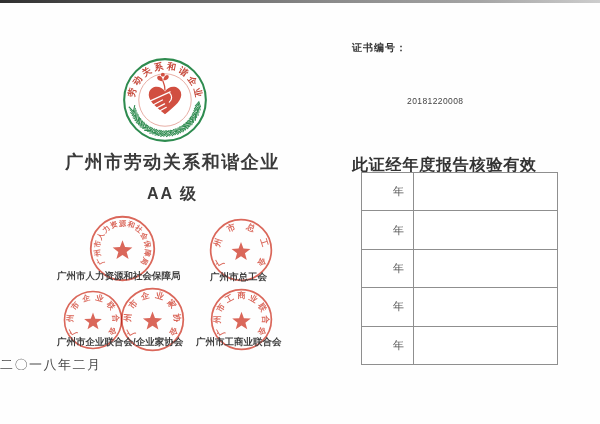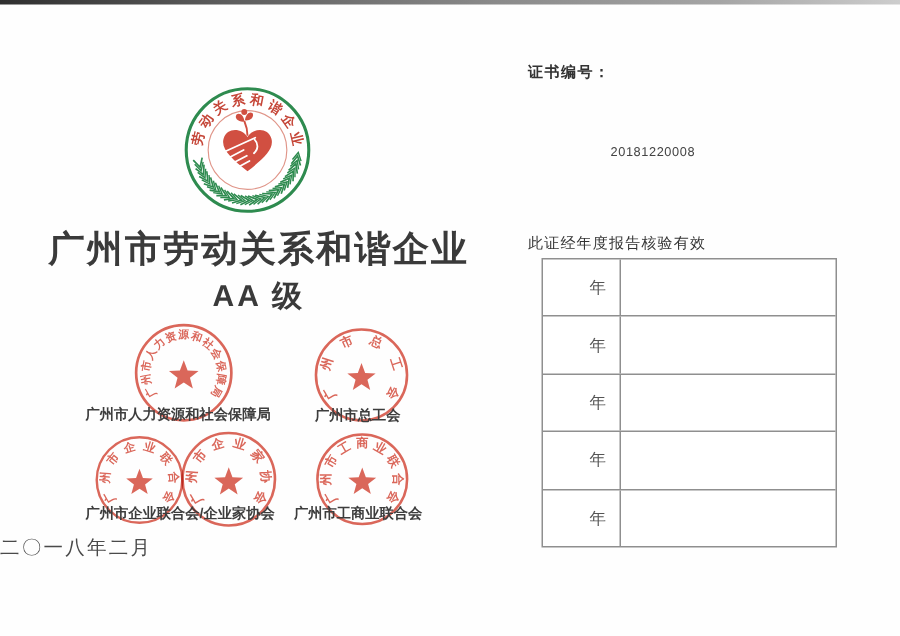--- a/index.html
+++ b/index.html
@@ -9,25 +9,25 @@
   }
   .scan-edge {
     position:absolute; top:0; left:0; width:600px; height:3px;
     background:linear-gradient(90deg,#2f2f2f 0%,#5d5d5d 25%,#8a8a8a 55%,#a5a5a5 80%,#cdcdcd 100%);
   }
   
   .emblem { position:absolute; left:122px; top:57px; width:86px; height:86px; }
   .emblem svg { width:100%; height:100%; display:block; }
   .title-line1 {
     position:absolute; left:0; top:150px; width:345px; text-align:center;
-    font-size:24px; font-weight:bold; color:#3a3a3a; letter-spacing:1.5px; white-space:nowrap;
+    font-size:18px; font-weight:bold; color:#3a3a3a; letter-spacing:1.5px; white-space:nowrap;
   }
   .title-line2 {
     position:absolute; left:0; top:184px; width:345px; text-align:center;
-    font-size:20px; font-weight:bold; color:#3a3a3a; letter-spacing:2px;
+    font-size:16px; font-weight:bold; color:#3a3a3a; letter-spacing:2px;
   }
   .seal { position:absolute; }
   .seal svg { width:100%; height:100%; display:block; mix-blend-mode:multiply; opacity:.92; }
   .seal-1 { left:88px;  top:214px; width:69px; height:69px; }
   .seal-2 { left:208px; top:217px; width:66px; height:66px; }
   .seal-3 { left:62px;  top:289px; width:62px; height:62px; }
   .seal-4 { left:119px; top:286px; width:67px; height:67px; }
   .seal-5 { left:209px; top:287px; width:65px; height:65px; }
   .seal-label {
     position:absolute; font-size:9.5px; font-weight:bold; color:#3d3d3d; white-space:nowrap;
@@ -51,21 +51,21 @@
   }
   .holder-label {
     position:absolute; left:352px; top:94px; font-size:10px; font-weight:bold;
     color:#333; letter-spacing:1px; white-space:nowrap;
   }
   .holder-name {
     position:absolute; left:429px; top:98px; font-size:8.5px; color:#444;
     font-family:"Liberation Serif", serif; white-space:nowrap;
   }
   .validity-note {
-    position:absolute; left:352px; top:155px; font-size:10px; font-weight:normal;
+    position:absolute; left:352px; top:155px; font-size:16px; font-weight:bold;
     color:#333; letter-spacing:.8px; white-space:nowrap;
   }
   .verify-table {
     position:absolute; left:361px; top:172px; width:197px; height:193px;
     border:1px solid #8f8f8f; box-sizing:border-box; display:flex; flex-direction:column;
     background:#fff;
   }
   .t-row { flex:1; display:flex; border-bottom:1px solid #8f8f8f; }
   .t-row:last-child { border-bottom:none; }
   .t-year {

